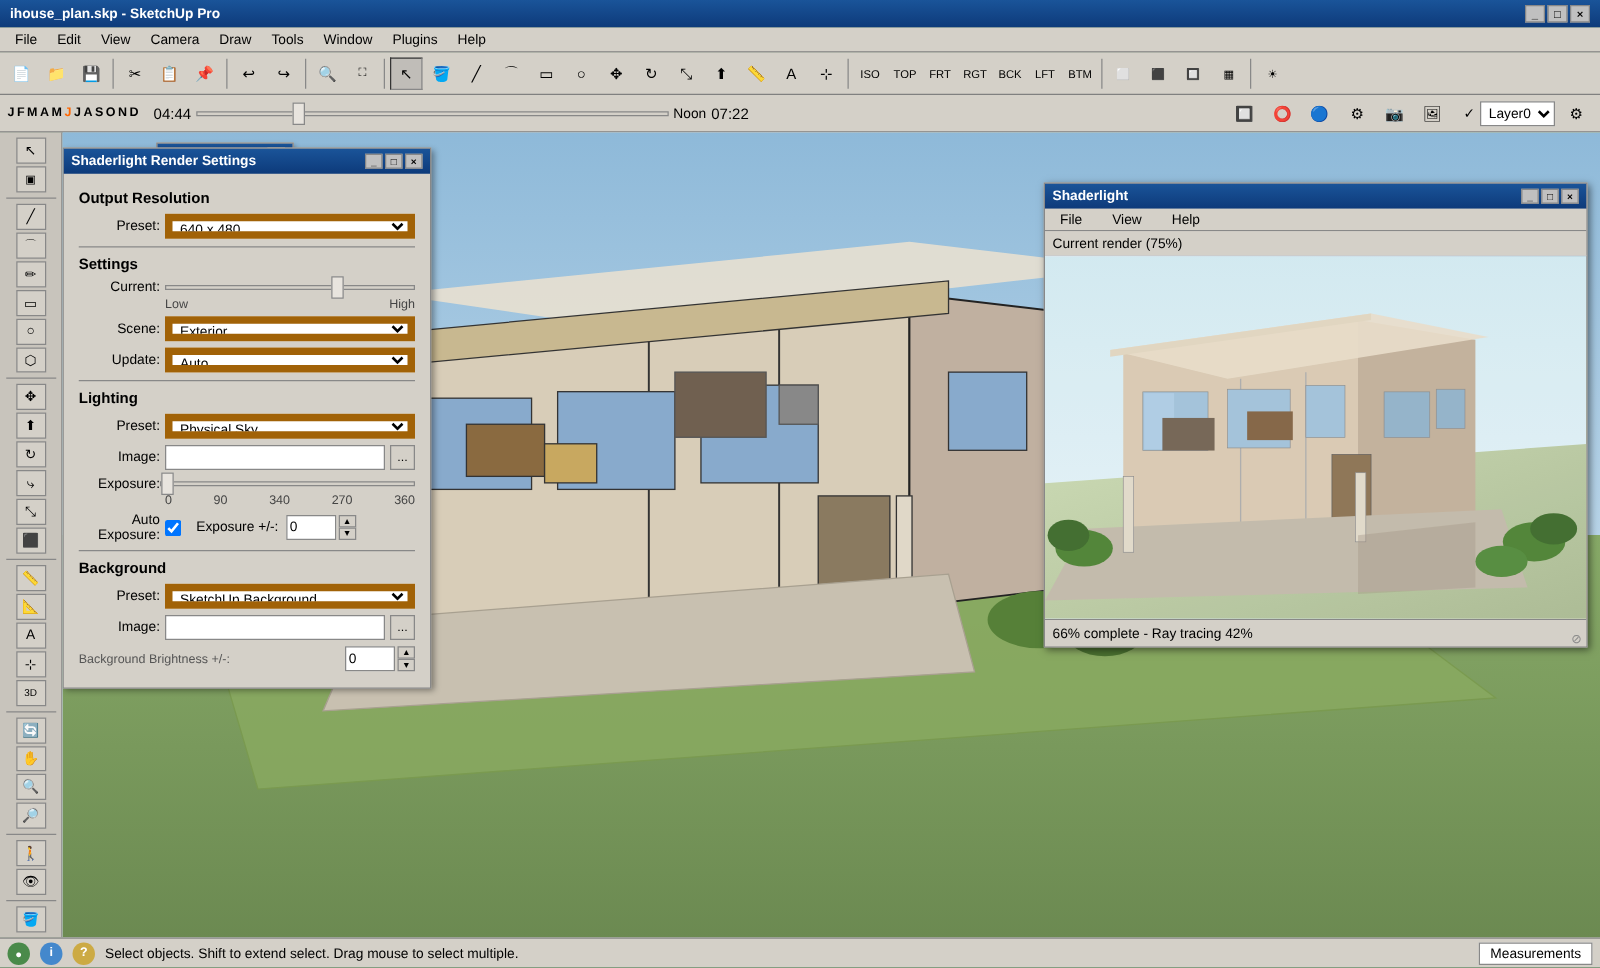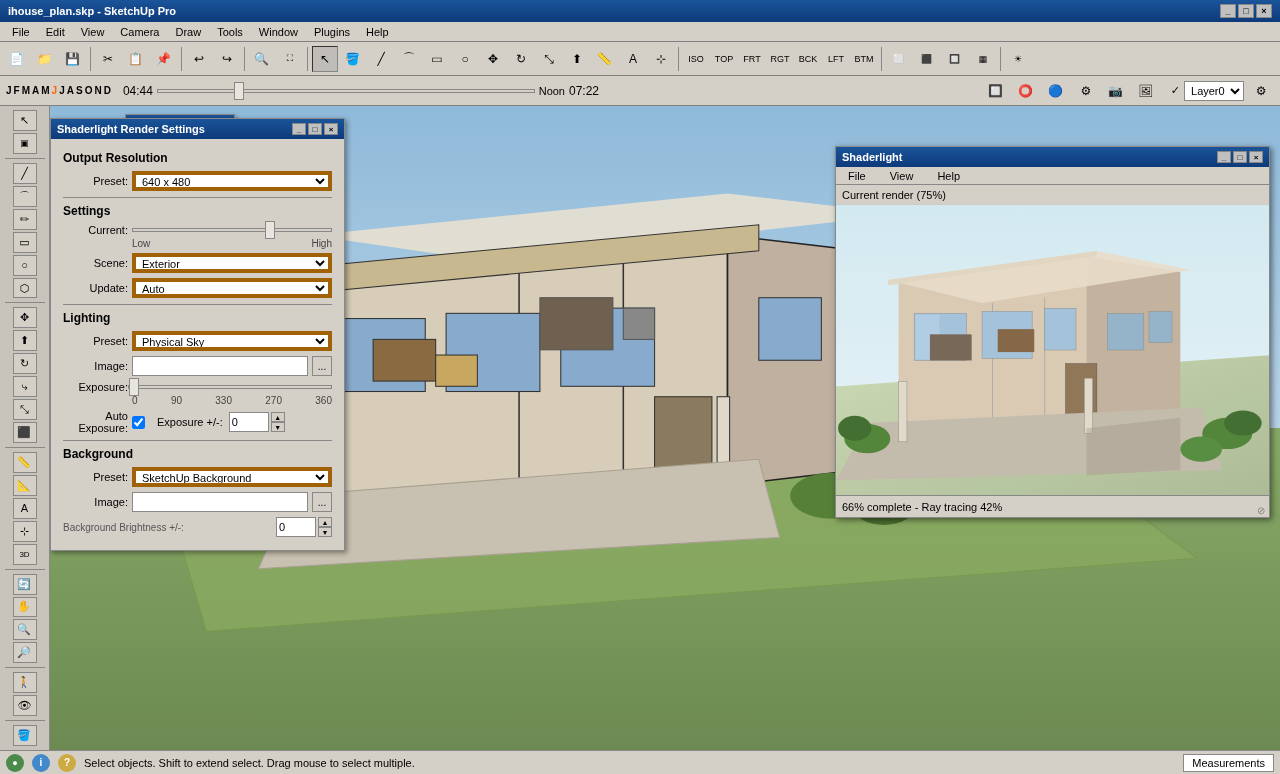--- a/index.html
+++ b/index.html
@@ -207,21 +207,21 @@
     .form-label {
       width: 65px;
       text-align: right;
       font-size: 11px;
     }
     .form-select {
       flex: 1;
       height: 20px;
       font-size: 11px;
       background: white;
-      border: 4px solid #a16207;
+      border: 6px solid #a16207;
       padding: 0 2px;
     }
     .form-input {
       width: 55px;
       height: 20px;
       font-size: 11px;
       background: white;
       border: 1px solid #888;
       padding: 0 2px;
       text-align: left;
@@ -795,21 +795,21 @@
           <div class="browse-btn">...</div>
         </div>
 
         <div class="position-slider-row">
           <span class="form-label">Exposure:</span>
           <input type="range" min="0" max="360" value="0" style="flex: 1 1 0%; width: 170px;">
         </div>
         <div class="position-labels">
           <span>0</span>
           <span>90</span>
-          <span>330</span>
+          <span>340</span>
           <span>270</span>
           <span>360</span>
         </div>
 
         <div class="form-row">
           <span class="form-label">Auto Exposure:</span>
           <input type="checkbox" checked="" style="">
           <span style="margin-left:8px;">Exposure +/-:</span>
           <div style="display:flex; align-items:center; gap:2px; margin-left:2px;">
             <input class="form-input-small" type="text" value="0" style="">

